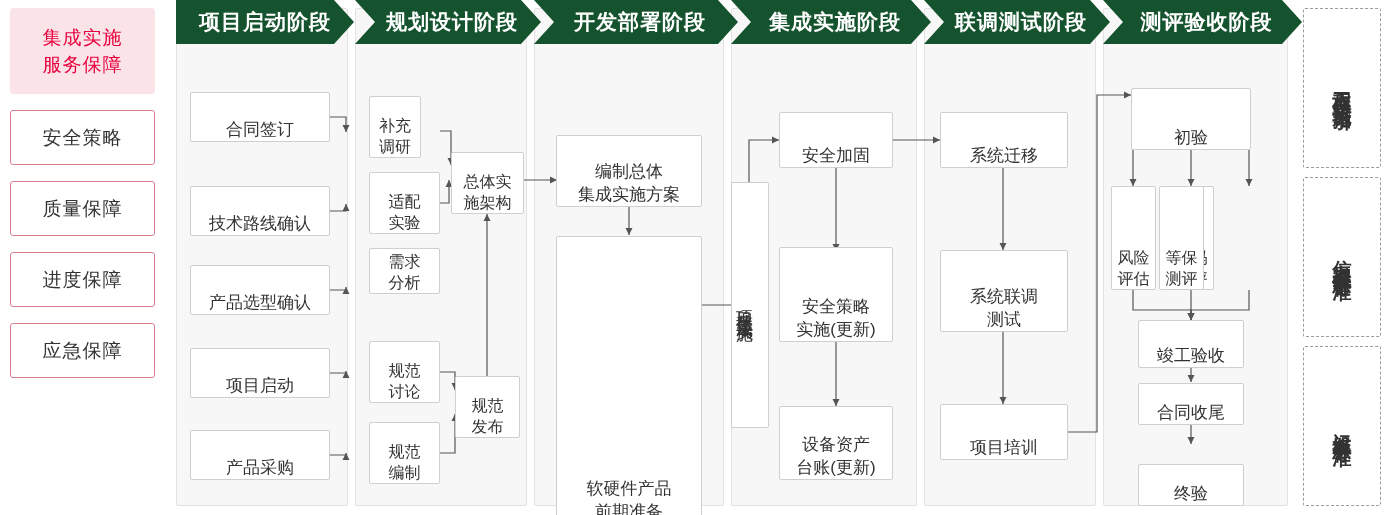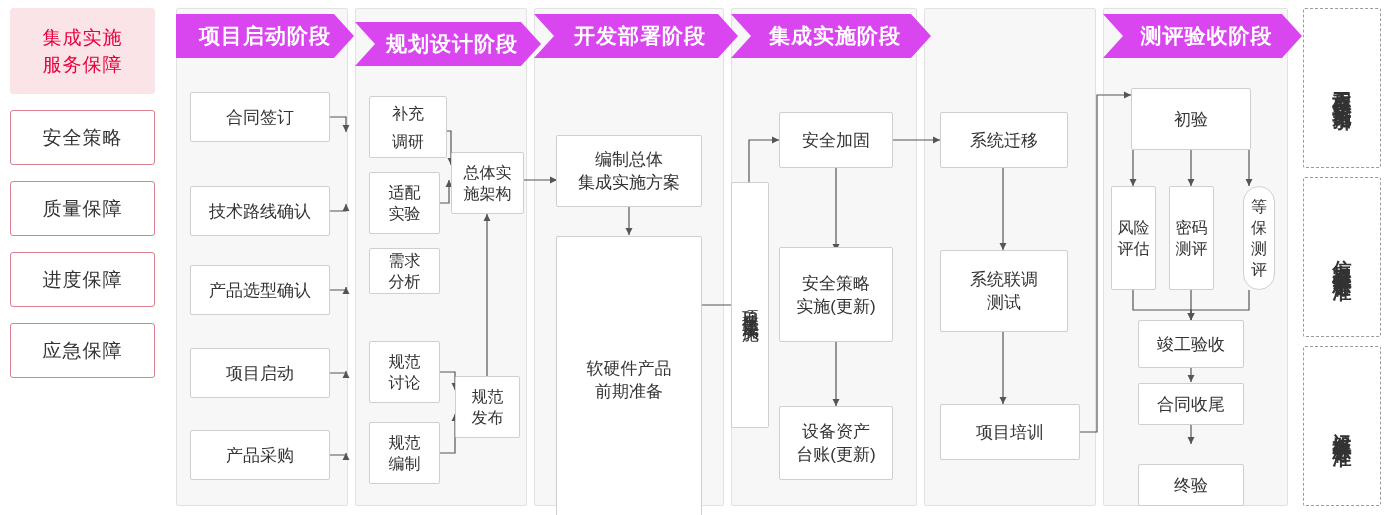--- a/index.html
+++ b/index.html
@@ -65,23 +65,23 @@
   .phase {
     position: absolute;
     top: 8px;
     box-sizing: border-box;
     background: #f7f7f7;
     border: 1px solid #e2e2e2;
     border-radius: 2px;
   }
   .chev {
     position: absolute;
-    top: 14px;
+    top: 0;
     height: 44px;
-    background: #d946ef;
+    background: #14532d;
     color: #ffffff;
     font-size: 21px;
     font-weight: bold;
     letter-spacing: 1px;
     display: flex;
     align-items: center;
     justify-content: center;
     clip-path: polygon(0 0, calc(100% - 20px) 0, 100% 50%, calc(100% - 20px) 100%, 0 100%, 20px 50%);
     padding-left: 8px;
   }
@@ -93,21 +93,21 @@
   
   .node {
     position: absolute;
     box-sizing: border-box;
     background: #ffffff;
     border: 1px solid #cfcfcf;
     border-radius: 2px;
     display: flex;
     flex-direction: column;
     align-items: center;
-    justify-content: center;
+    justify-content: flex-end;
     text-align: center;
     font-size: 17px;
     line-height: 23px;
     color: #333;
   }
   .node.small { font-size: 16px; line-height: 21px; }
   .node.vert {
     writing-mode: vertical-rl;
     text-orientation: upright;
     letter-spacing: 2px;
@@ -176,28 +176,31 @@
   <div class="phase" style="left:176px; width:172px; height:498px;"></div>
   <div class="phase" style="left:355px; width:172px; height:498px;"></div>
   <div class="phase" style="left:534px; width:190px; height:498px;"></div>
   <div class="phase" style="left:731px; width:186px; height:498px;"></div>
   <div class="phase" style="left:924px; width:172px; height:498px;"></div>
   <div class="phase" style="left:1103px; width:185px; height:498px;"></div>
 
   <div class="chev first" style="left:176px; width:178px;">
     <span>项目启动阶段</span>
   </div>
-  <div class="chev" style="left:355px; width:178px;margin-top:8px;">
+  <div class="chev" style="left:355px; width:178px;">
     <span>规划设计阶段</span>
   </div>
   <div class="chev" style="left:534px; width:196px;">
     <span>开发部署阶段</span>
   </div>
   <div class="chev" style="left:731px; width:192px;">
     <span>集成实施阶段</span>
+  </div>
+  <div class="chev" style="left:924px; width:178px;">
+    <span>联调测试阶段</span>
   </div>
   <div class="chev" style="left:1103px; width:191px;">
     <span>测评验收阶段</span>
   </div>
 
   <svg class="links">
     <defs>
       <marker id="ar" markerWidth="7" markerHeight="7" refX="6" refY="3" orient="auto">
         <path d="M0,0 L6,3 L0,6 z" fill="#555"></path>
       </marker>
@@ -260,21 +263,21 @@
   <div class="node" style="left:190px; top:265px; width:140px; height:50px;">
     <span>产品选型确认</span>
   </div>
   <div class="node" style="left:190px; top:348px; width:140px; height:50px;">
     <span>项目启动</span>
   </div>
   <div class="node" style="left:190px; top:430px; width:140px; height:50px;">
     <span>产品采购</span>
   </div>
 
-  <div class="node small" style="left:369px; top:96px; width:78px; height:62px;gap:7px;">
+  <div class="node small" style="left:369px; top:96px; width:52px; height:62px;">
     <span>补充</span>
     <span>调研</span>
   </div>
   <div class="node small" style="left:369px; top:172px; width:71px; height:62px;">
     <span>适配</span>
     <span>实验</span>
   </div>
   <div class="node small" style="left:369px; top:248px; width:71px; height:46px;">
     <span>需求</span>
     <span>分析</span>
@@ -320,36 +323,36 @@
     <span>台账(更新)</span>
   </div>
 
   <div class="node" style="left:940px; top:112px; width:128px; height:56px;">
     <span>系统迁移</span>
   </div>
   <div class="node" style="left:940px; top:250px; width:128px; height:82px;">
     <span>系统联调</span>
     <span>测试</span>
   </div>
-  <div class="node" style="left:940px; top:404px; width:140px; height:56px;">
+  <div class="node" style="left:940px; top:404px; width:128px; height:56px;">
     <span>项目培训</span>
   </div>
 
   <div class="node" style="left:1131px; top:88px; width:120px; height:62px;">
     <span>初验</span>
   </div>
   <div class="node small" style="left:1111px; top:186px; width:45px; height:104px;">
     <span>风险</span>
     <span>评估</span>
   </div>
   <div class="node small" style="left:1169px; top:186px; width:45px; height:104px;">
     <span>密码</span>
     <span>测评</span>
   </div>
-  <div class="node small" style="left:1243px; top:186px; width:32px; height:104px;border-radius:19px;">
+  <div class="node small" style="left:1159px; top:186px; width:45px; height:104px;">
     <span>等保</span>
     <span>测评</span>
   </div>
   <div class="node" style="left:1138px; top:320px; width:106px; height:48px;">
     <span>竣工验收</span>
   </div>
   <div class="node" style="left:1138px; top:383px; width:106px; height:42px;">
     <span>合同收尾</span>
   </div>
   <div class="node" style="left:1138px; top:444px; width:106px; height:42px;margin-top:20px;">

